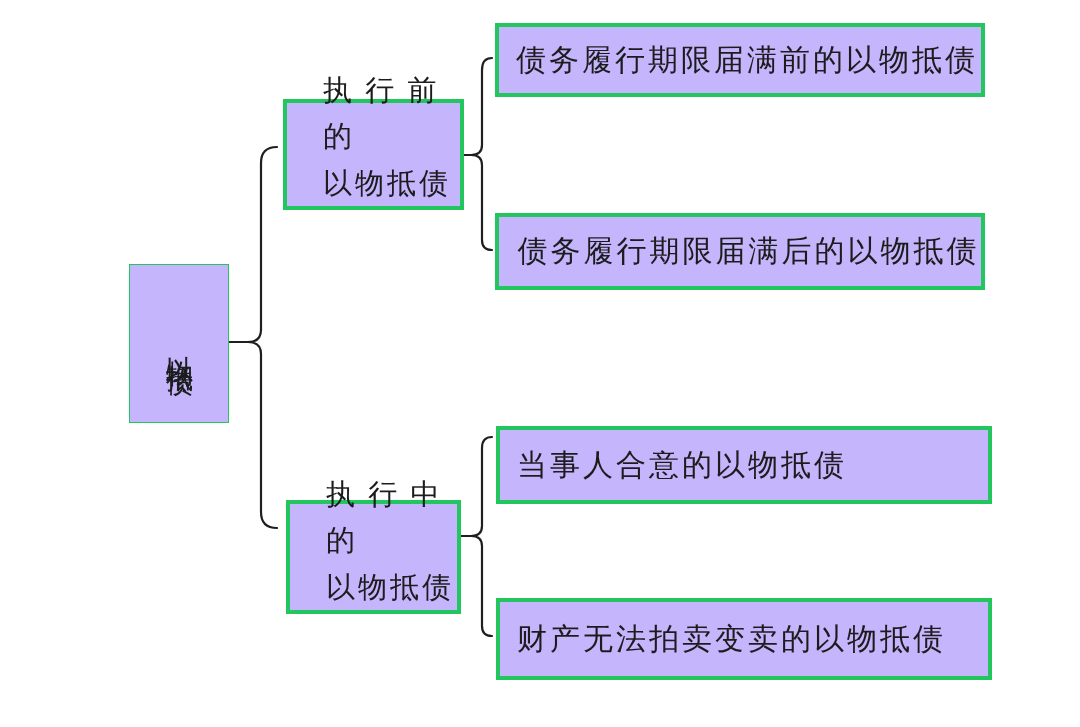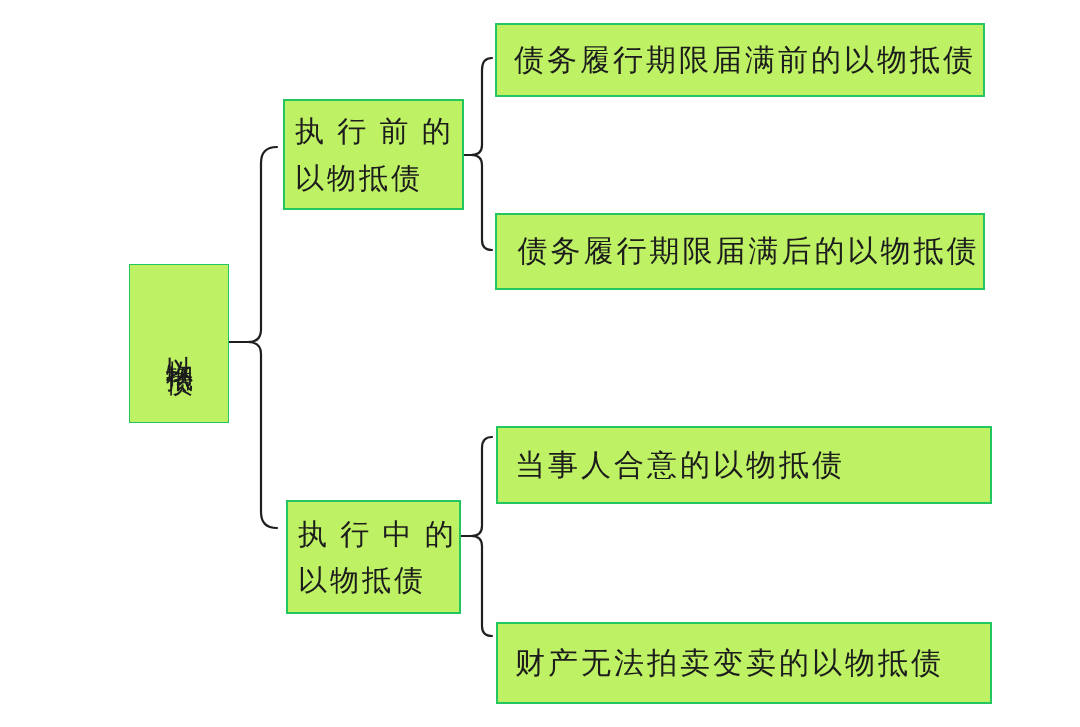--- a/index.html
+++ b/index.html
@@ -12,42 +12,42 @@
     color: #1c1c1c;
     overflow: hidden;
   }
   .connectors {
     position: absolute;
     left: 0; top: 0;
     width: 1080px; height: 727px;
   }
   .node {
     position: absolute;
-    background: #bef264;
-    border: 2px solid #22c55e;
+    background: #c4b5fd;
+    border: 4px solid #22c55e;
     box-sizing: border-box;
   }
   .node.root {
     border-width: 1.5px;
     display: flex;
     align-items: center;
     justify-content: center;
   }
   .vtext {
     writing-mode: vertical-rl;
     text-orientation: upright;
     font-size: 27px;
     letter-spacing: 5px;
     line-height: 1;
   }
   .node.mid {
     display: flex;
     flex-direction: column;
-    justify-content: center;
-    padding-left: 10px;
+    justify-content: flex-end;
+    padding-left: 36px;
     font-size: 29px;
     letter-spacing: 3px;
     line-height: 1.6;
   }
   .node.leaf {
     display: flex;
     align-items: center;
     padding-left: 17px;
     font-size: 30px;
     letter-spacing: 3px;
@@ -90,17 +90,17 @@
   </div>
 
   <div class="node leaf" style="left:495px; top:213px; width:490px; height:77px;justify-content:center;">
     <span>债务履行期限届满后的以物抵债</span>
   </div>
 
   <div class="node leaf" style="left:496px; top:398px; width:496px; height:78px;margin-top:28px;">
     <span>当事人合意的以物抵债</span>
   </div>
 
-  <div class="node leaf" style="left:496px; top:598px; width:496px; height:82px;margin-top:24px;">
+  <div class="node leaf" style="left:496px; top:598px; width:496px; height:82px;">
     <span>财产无法拍卖变卖的以物抵债</span>
   </div>
 
 </div>
 
 </body></html>

